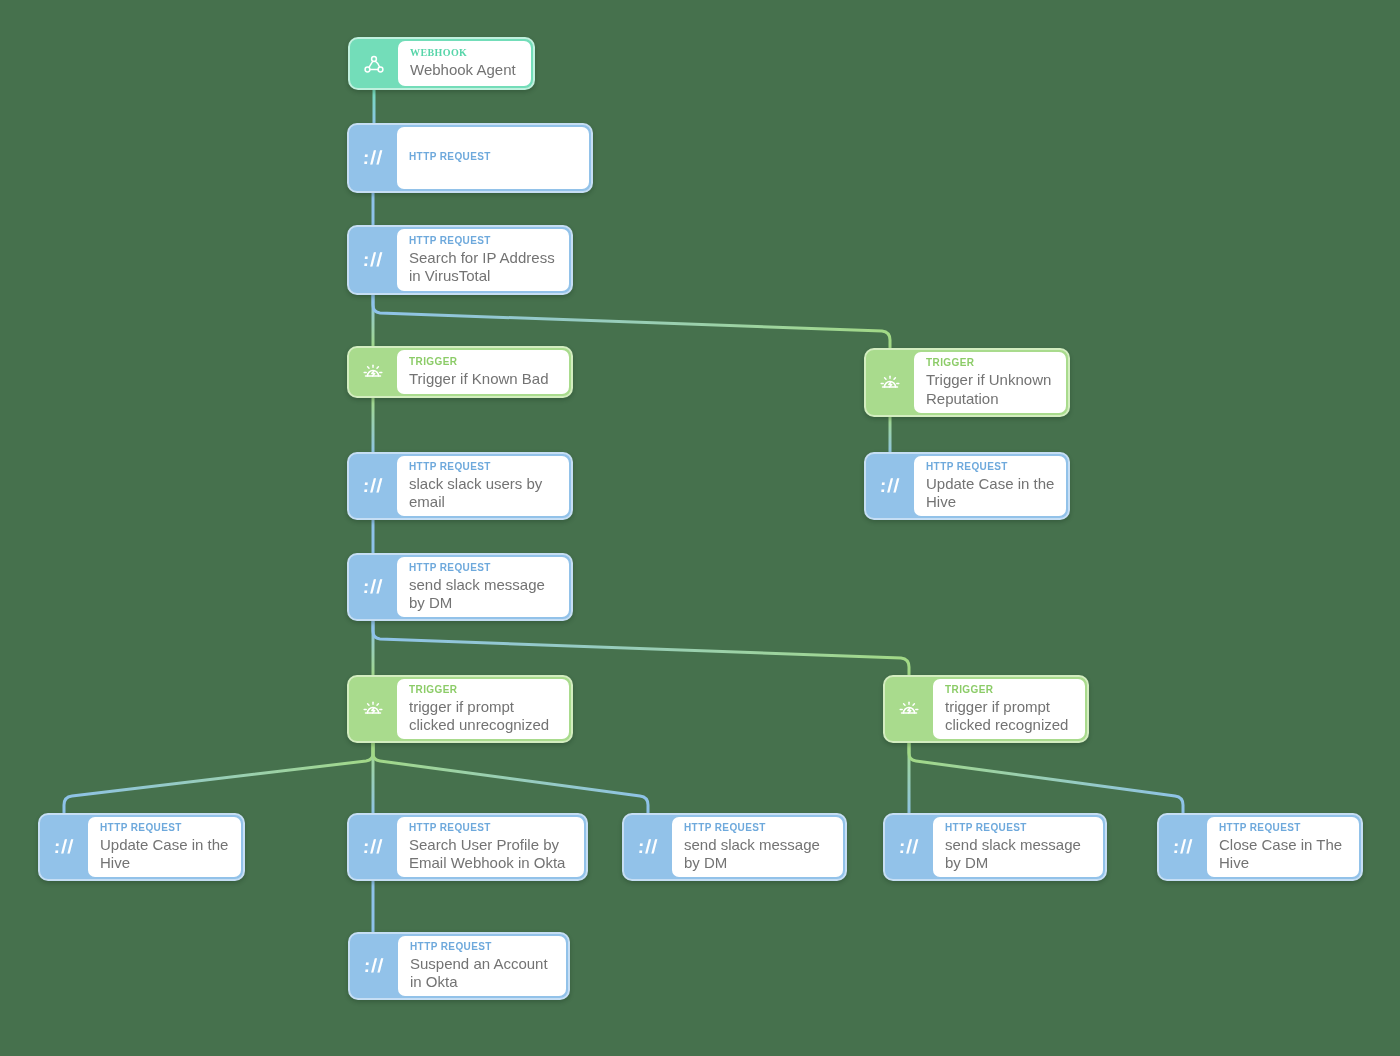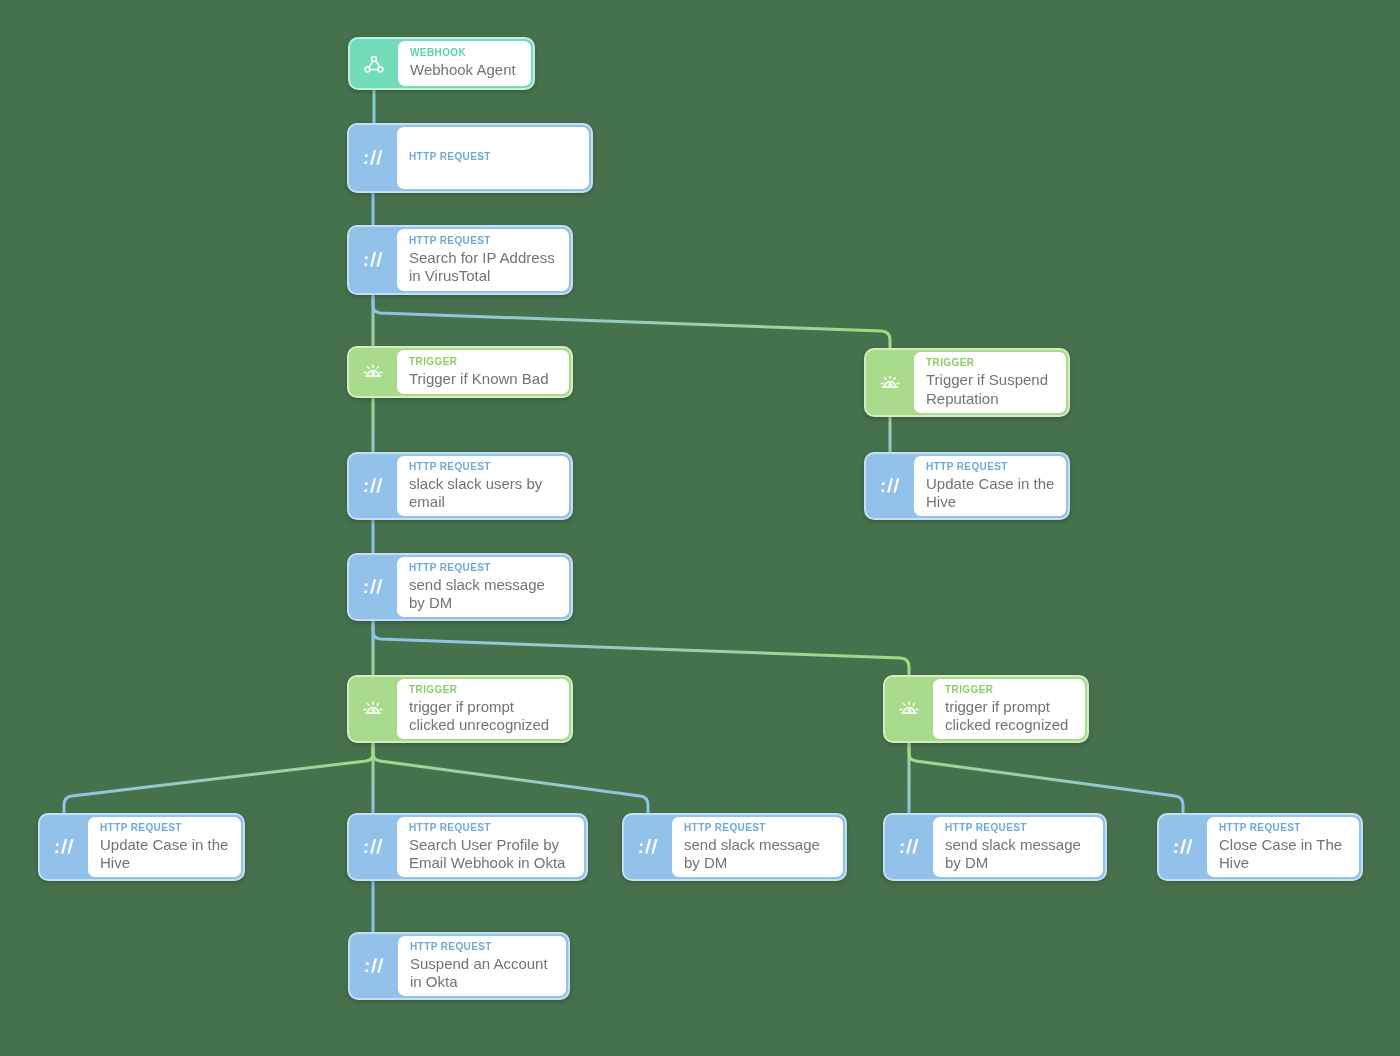--- a/index.html
+++ b/index.html
@@ -102,21 +102,21 @@
           <svg width="26" height="26" viewBox="0 0 26 26" fill="none" stroke="#ffffff" stroke-width="1.5" stroke-linecap="round">
     <circle cx="13" cy="8" r="2.4"></circle>
     <circle cx="6.5" cy="18.5" r="2.4"></circle>
     <circle cx="19.5" cy="18.5" r="2.4"></circle>
     <path d="M11.8 10.2 L8 16.3"></path>
     <path d="M14.2 10.2 C16.4 11.6 17.9 13.6 18.7 16.2"></path>
     <path d="M9 18.5 L17 18.5"></path>
   </svg>
         </div>
         <div class="panel">
-          <div class="type-label" style="color: rgb(87, 213, 169);">WEBHOOK</div>
+          <div class="type-label" style="color: rgb(87, 213, 169); font-family: Liberation Serif, serif;">WEBHOOK</div>
           <div class="title">Webhook Agent</div>
         </div>
       </div>
       <div class="node" style="left: 347px; top: 123px; width: 246px; height: 70px; background: rgb(146, 194, 233); border-color: rgb(198, 222, 244);">
         <div class="icon-area">
           <span class="glyph">://</span>
         </div>
         <div class="panel">
           <div class="type-label" style="color: rgb(110, 169, 220);">HTTP REQUEST</div>
         </div>
@@ -156,21 +156,21 @@
     <path d="M14 11.9 l-2.2 2.6 h2.9 l-2.2 2.5"></path>
     <path d="M13 6.2 L13 8.2"></path>
     <path d="M7.6 7.8 L9 9.2"></path>
     <path d="M18.4 7.8 L17 9.2"></path>
     <path d="M4.2 13.5 L6.2 13.5"></path>
     <path d="M19.8 13.5 L21.8 13.5"></path>
   </svg>
         </div>
         <div class="panel">
           <div class="type-label" style="color: rgb(140, 204, 104);">TRIGGER</div>
-          <div class="title">Trigger if Suspend Reputation</div>
+          <div class="title">Trigger if Unknown Reputation</div>
         </div>
       </div>
       <div class="node" style="left: 347px; top: 452px; width: 226px; height: 68px; background: rgb(146, 194, 233); border-color: rgb(198, 222, 244);">
         <div class="icon-area">
           <span class="glyph">://</span>
         </div>
         <div class="panel">
           <div class="type-label" style="color: rgb(110, 169, 220);">HTTP REQUEST</div>
           <div class="title">slack slack users by email</div>
         </div>

